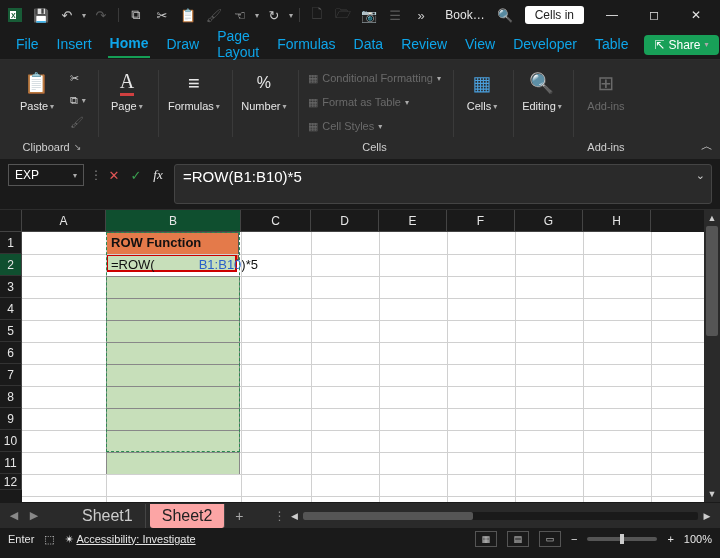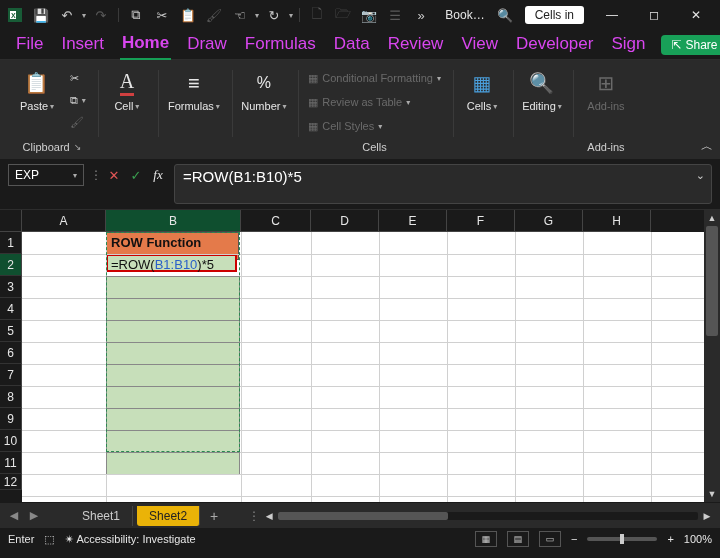--- a/index.html
+++ b/index.html
@@ -8,21 +8,21 @@
   .titlebar .qat { display: flex; align-items: center; gap: 4px; }
   .qat .qbtn { width: 22px; height: 22px; display: flex; align-items: center; justify-content: center; color: #c8c8c8; font-size: 13px; }
   .qat .qbtn.disabled { color: #5a5a5a; }
   .qat .sep { width: 1px; height: 14px; background: #3a3a3a; margin: 0 2px; }
   .titlebar .spacer { flex: 1; }
   .titlebar .title { color: #e6e6e6; font-size: 12px; padding: 0 8px; white-space: nowrap; }
   .titlebar .search { width: 22px; text-align: center; color: #e6e6e6; font-size: 13px; }
   .titlebar .signin { background: #fff; color: #222; border-radius: 3px; padding: 2px 10px; font-size: 12px; margin: 0 6px; }
   .winbtn { width: 40px; height: 30px; display: flex; align-items: center; justify-content: center; color: #e6e6e6; font-size: 12px; }
   .tabbar { height: 30px; background: #1a1a1a; display: flex; align-items: center; padding: 0 10px 0 14px; gap: 14px; border-bottom: 1px solid #2d2d2d; }
-  .tab { color: #d946ef; padding: 4px 2px 5px 2px; font-size: 17px; }
+  .tab { color: #0ea5e9; padding: 4px 2px 5px 2px; font-size: 14px; }
   .tab.active { border-bottom: 2px solid #159e55; font-weight: 600; }
   .sharebtn { margin-left: auto; background: #18a058; color: #fff; border-radius: 4px; padding: 3px 10px; font-size: 12px; display: flex; align-items: center; gap: 4px; }
   .ribbon { height: 100px; background: #2a2a2a; display: flex; align-items: stretch; padding: 4px 8px; gap: 2px; position: relative; border-bottom: 1px solid #1a1a1a;}
   .rgroup { display: flex; flex-direction: column; align-items: center; padding: 0 6px; position: relative; }
   .rgroup + .rgroup::before { content: ""; position: absolute; left: 0; top: 6px; bottom: 18px; width: 1px; background: #3a3a3a; }
   .rgroup .body { flex: 1; display: flex; align-items: flex-start; gap: 6px; }
   .rgroup .label { font-size: 11px; color: #cfcfcf; padding: 2px 0; display:flex; align-items:center; gap:4px;}
   .bigbtn { width: 46px; display: flex; flex-direction: column; align-items: center; gap: 2px; padding-top: 4px; color: #e6e6e6;}
   .bigbtn .ic { width: 30px; height: 30px; display: flex; align-items: center; justify-content: center; font-size: 20px; }
   .bigbtn .txt { font-size: 11px; display:flex; align-items:center; gap:2px;}
@@ -49,31 +49,31 @@
   .rowhdr.active { background:#0f4f2f; }
   .grid-main { flex:1; overflow:hidden; position:relative;}
   .colhdrs { height:22px; display:flex; background:#1a1a1a;}
   .colhdr { height:22px; border-right:1px solid #444; border-bottom:1px solid #444; display:flex; align-items:center; justify-content:center; color:#e6e6e6; font-size:12px;}
   .colhdr.active { background:#0f4f2f; }
   .cells { position:relative; background:#fff; }
   .gridline-v { position:absolute; top:0; bottom:0; width:1px; background:#d0d0d0;}
   .gridline-h { position:absolute; left:0; right:0; height:1px; background:#d0d0d0;}
   .cell-b1 { position:absolute; background:#e47a4a; border:1px solid #555; color:#111; padding:2px 4px; font-size:13px; font-weight:600;}
   .cell-b2 { position:absolute; background:#c7dfba; border:2px solid #c00; color:#111; padding:1px 3px; font-size:13px;}
-  .cell-b2 .ref { color:#2a60c9; }
+  .cell-b2 .ref { color:#2a60c9;margin-left:44px; }
   .cell-green { position:absolute; background:#c7dfba; border-top:1px solid #888; border-left:1px solid #888; border-right:1px solid #888;}
   .marque { position:absolute; border:1px dashed #2a8a50; pointer-events:none;}
   .vscroll { width:16px; background:#2a2a2a; display:flex; flex-direction:column;}
   .vscroll .arrow{height:16px;display:flex;align-items:center;justify-content:center;color:#ccc;font-size:9px;}
   .vscroll .track{flex:1; position:relative;}
   .vscroll .thumb{position:absolute; top:0; left:2px; right:2px; height:110px; background:#555; border-radius:2px;}
   .sheetbar { height: 26px; background: #2a2a2a; display: flex; align-items: center; padding: 0 6px; gap: 4px; border-top:1px solid #1a1a1a;}
   .navarr { width:16px; color:#888; text-align:center; font-size:11px;}
-  .sheettab { padding: 3px 12px; font-size: 12px; border-right:1px solid #444; color:#ccc;}
-  .sheettab.active { background:#eab308; color:#222; border-radius: 0 0 3px 3px;}
+  .sheettab { padding: 3px 12px; font-size: 16px; border-right:1px solid #444; color:#ccc;}
+  .sheettab.active { background:#fca5a5; color:#222; border-radius: 0 0 3px 3px;}
   .addsheet { width:20px; text-align:center; color:#aaa; font-size:14px;}
   .hscroll { flex:1; display:flex; align-items:center; gap:2px; margin-left:20px;}
   .hscroll .arrow{width:14px;color:#ccc;font-size:9px;text-align:center;}
   .hscroll .track{flex:1; height:8px; background:#1a1a1a; position:relative; border-radius:2px;}
   .hscroll .thumb{position:absolute; left:0; top:0; bottom:0; width:170px; background:#555; border-radius:2px;}
   .statusbar { height: 22px; background: #1a1a1a; display:flex; align-items:center; padding:0 8px; gap:10px; color:#e6e6e6; font-size:11px;}
   .statusbar .spacer{flex:1;}
   .viewbtn{width:22px;height:16px;border:1px solid #555;display:flex;align-items:center;justify-content:center;font-size:9px;color:#ccc;}
   .zoom-slider{width:70px;height:4px;background:#555;position:relative;border-radius:2px;}
   .zoom-slider .knob{position:absolute;left:33px;top:-3px;width:4px;height:10px;background:#ccc;}
@@ -118,26 +118,27 @@
   <div class="winbtn">―</div>
   <div class="winbtn">◻</div>
   <div class="winbtn">✕</div>
 </div>
 
 <div class="tabbar">
   <div class="tab">File</div>
   <div class="tab">Insert</div>
   <div class="tab active">Home</div>
   <div class="tab">Draw</div>
+  <div class="tab">Page Layout</div>
   <div class="tab">Formulas</div>
   <div class="tab">Data</div>
   <div class="tab">Review</div>
   <div class="tab">View</div>
   <div class="tab">Developer</div>
-  <div class="tab">Sign</div>
+  <div class="tab">Table</div>
   <div class="sharebtn">
       <span>⇱</span>
       <span>Share</span>
       <span class="chev">▾</span>
     </div>
 </div>
 
 <div class="ribbon">
   <div class="rgroup">
     <div class="body">
@@ -160,21 +161,21 @@
       </div>
   </div>
 
   <div class="rgroup">
     <div class="body">
       <div class="bigbtn">
         <div class="ic" style="font-family:serif;">
             <span style="border-bottom:3px solid #d04040;">A</span>
           </div>
         <div class="txt">
-            <span>Cell</span>
+            <span>Page</span>
             <span class="chev">▾</span>
           </div>
       </div>
     </div>
     <div class="label"></div>
   </div>
 
   <div class="rgroup">
     <div class="body">
       <div class="bigbtn" style="width:60px;">
@@ -204,21 +205,21 @@
   <div class="rgroup">
     <div class="body">
       <div class="col" style="gap:4px;">
         <div class="smbtn disabled">
             <span>▦</span> 
             <span>Conditional Formatting</span> 
             <span class="chev">▾</span>
           </div>
         <div class="smbtn disabled">
             <span>▦</span> 
-            <span>Review as Table</span> 
+            <span>Format as Table</span> 
             <span class="chev">▾</span>
           </div>
         <div class="smbtn disabled">
             <span>▦</span> 
             <span>Cell Styles</span> 
             <span class="chev">▾</span>
           </div>
       </div>
     </div>
     <div class="label">
@@ -375,21 +376,21 @@
     <div class="track">
         <div class="thumb"></div>
       </div>
     <div class="arrow">▶</div>
   </div>
 </div>
 
 <div class="statusbar">
   <span>Enter</span>
   <span>⬚</span>
-  <span><span>✴</span> <span style="">Accessibility: Investigate</span></span>
+  <span><span>✴</span> <span style="text-decoration:underline;">Accessibility: Investigate</span></span>
   <div class="spacer"></div>
   <div class="viewbtn">▦</div>
   <div class="viewbtn">▤</div>
   <div class="viewbtn">▭</div>
   <span>−</span>
   <div class="zoom-slider">
       <div class="knob"></div>
     </div>
   <span>+</span>
   <span>100%</span>

